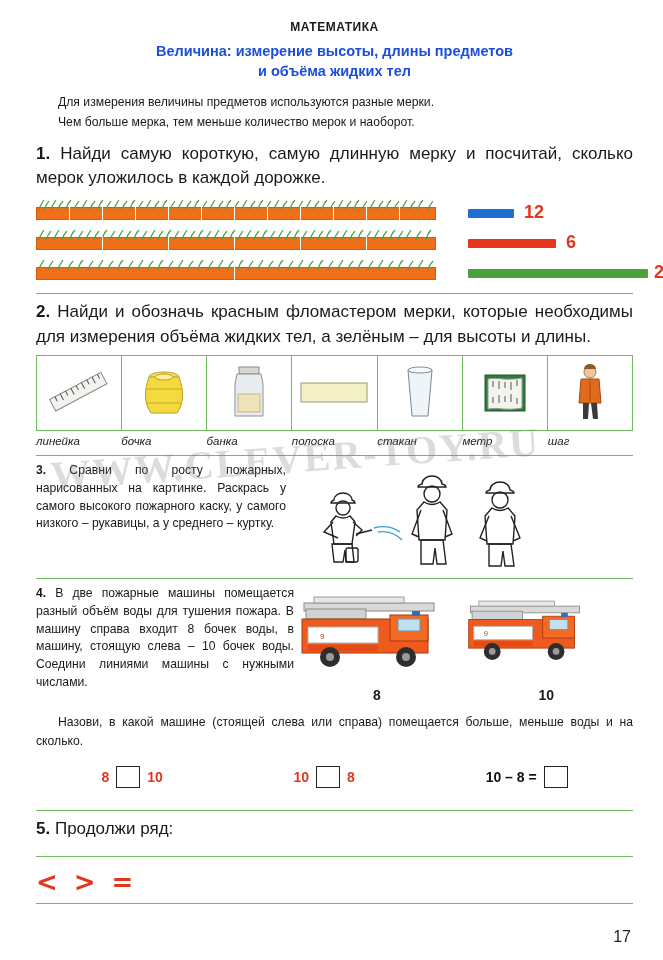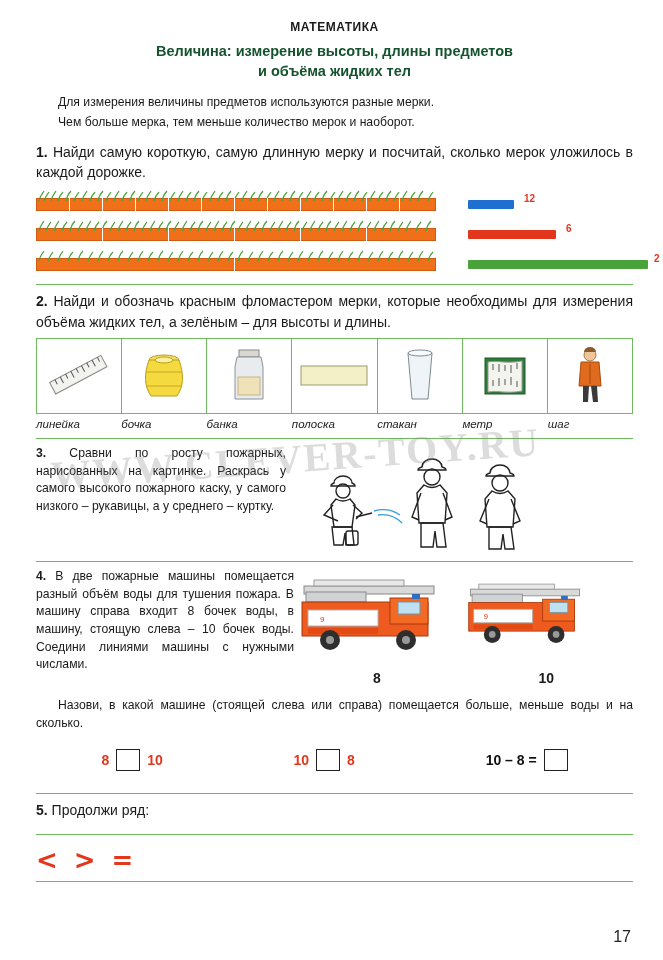--- a/index.html
+++ b/index.html
@@ -18,35 +18,35 @@
   }
   .title{
     text-align:center;
     font-weight:bold;
     font-size:12px;
     letter-spacing:.5px;
     margin:6px 0 8px;
   }
   .subtitle{
     text-align:center;
-    color:#14532d;
+    color:#1d4ed8;
     font-weight:bold;
     font-size:14.5px;
     line-height:1.35;
     margin:0 0 12px;
   }
   .para{
     font-size:12.2px;
     line-height:1.5;
     text-align:justify;
     margin:0 0 2px;
     text-indent:22px;
   }
   .task{
-    font-size:14px;
+    font-size:17px;
     line-height:1.45;
     text-align:justify;
     margin:10px 0 4px;
   }
   .tasknum{font-weight:bold;}
   hr.sep{
     border:none;border-top:1px solid #6fb95f;
     margin:8px 0 6px;
   }
   
@@ -61,21 +61,21 @@
   .grass{
     position:absolute;left:0;top:-5px;height:12px;
     overflow:hidden;
   }
   .tickwrap{position:absolute;left:0;top:4px;height:13px;}
   .tick{position:absolute;top:0;width:1px;height:13px;background:#ffffff;}
   .bar{
     position:absolute;height:9px;border-radius:1px;
   }
   .cnt{
-    position:absolute;font-weight:bold;font-size:10px;color:#e2371d;
+    position:absolute;font-weight:bold;font-size:18px;color:#e2371d;
   }
   
   .grid2{
     display:flex;border:1px solid #6fb95f;border-right:none;
     margin:6px 0 0;
     height:74px;
   }
   .cell{
     flex:1;border-right:1px solid #6fb95f;
     display:flex;align-items:center;justify-content:center;

